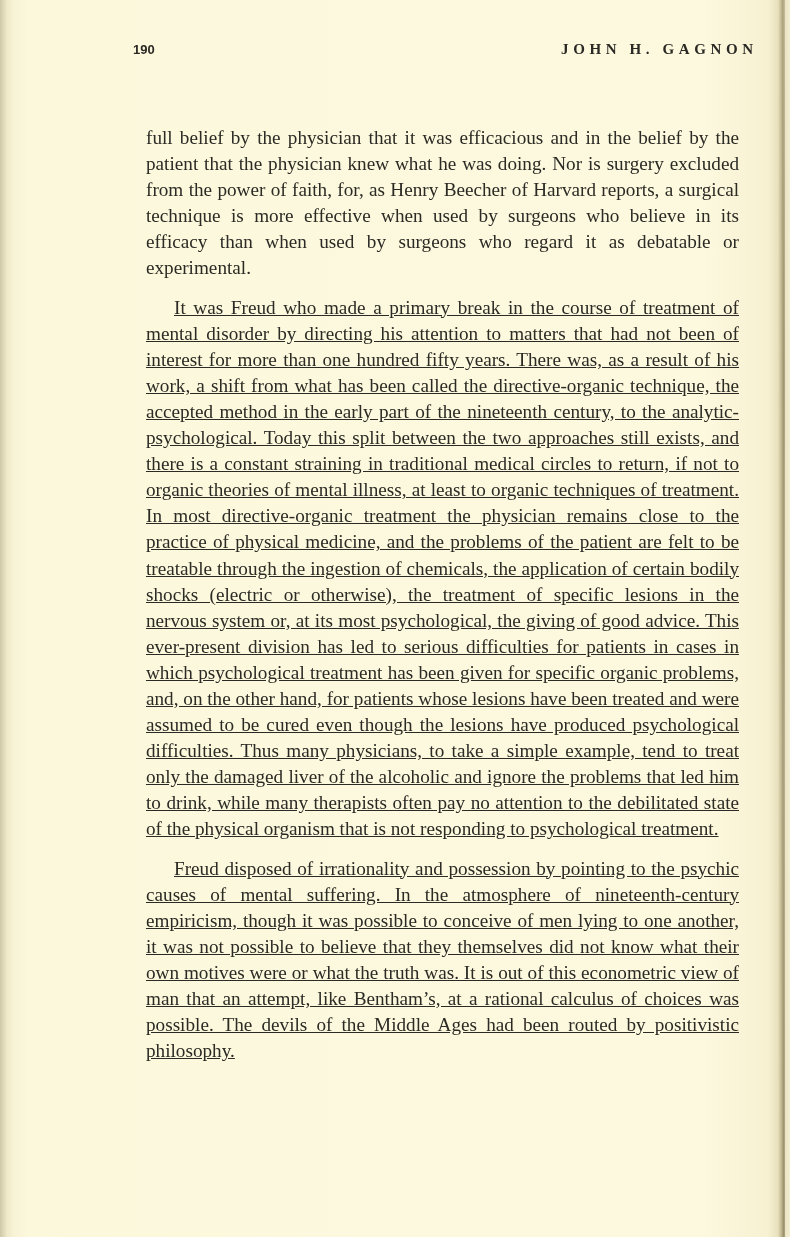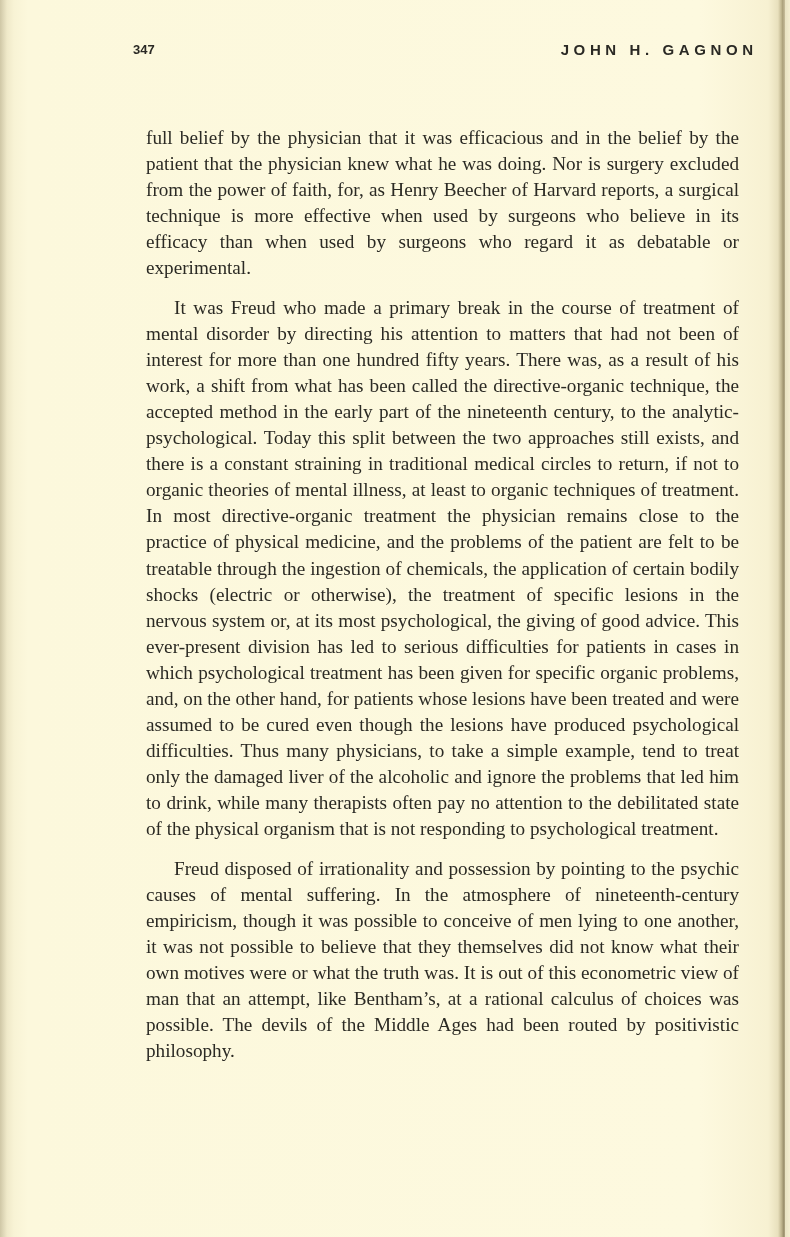--- a/index.html
+++ b/index.html
@@ -21,40 +21,40 @@
   .running-head {
     position: absolute; left: 133px; top: 42px; width: 620px; height: 22px;
   }
   .page-number {
     position: absolute; left: 0; top: 0;
     font-family: "Liberation Sans", "DejaVu Sans", sans-serif;
     font-size: 13px; font-weight: bold; color: #2a2924;
   }
   .author-head {
     position: absolute; right: 0; top: -1px;
-    font-family: Liberation Sans, sans-serif;
+    font-family: Liberation Serif, serif;
     font-size: 15px; font-weight: bold; letter-spacing: 4.6px; color: #2a2924;
     margin-right: -4.6px;
   }
   .body-text {
     position: absolute; left: 133px; top: 112px; width: 619px;
     font-size: 19.2px; line-height: 26.1px;
     text-align: justify; hyphens: none;
   }
   .para { margin: 13px; text-indent: 0; }
-  .para.indent { text-indent: 28px; }
+  .para.indent { text-indent: 28px; text-decoration: underline; }
 </style>
 </head>
 <body>
 
 <div class="page">
   <div class="gutter-shadow"></div>
 
   <div class="running-head">
-    <span class="page-number">347</span>
+    <span class="page-number">190</span>
     <span class="author-head">JOHN H. GAGNON</span>
   </div>
 
   <div class="body-text">
     <p class="para">full belief by the physician that it was efficacious and in the belief by the patient that the physician knew what he was doing. Nor is surgery excluded from the power of faith, for, as Henry Beecher of Harvard reports, a surgical technique is more effective when used by surgeons who believe in its efficacy than when used by surgeons who regard it as debatable or experimental.</p>
     <p class="para indent">It was Freud who made a primary break in the course of treatment of mental disorder by directing his attention to matters that had not been of interest for more than one hundred fifty years. There was, as a result of his work, a shift from what has been called the directive-organic technique, the accepted method in the early part of the nineteenth century, to the analytic-psychological. Today this split between the two approaches still exists, and there is a constant straining in traditional medical circles to return, if not to organic theories of mental illness, at least to organic techniques of treatment. In most directive-organic treatment the physician remains close to the practice of physical medicine, and the problems of the patient are felt to be treatable through the ingestion of chemicals, the application of certain bodily shocks (electric or otherwise), the treatment of specific lesions in the nervous system or, at its most psychological, the giving of good advice. This ever-present division has led to serious difficulties for patients in cases in which psychological treatment has been given for specific organic problems, and, on the other hand, for patients whose lesions have been treated and were assumed to be cured even though the lesions have produced psychological difficulties. Thus many physicians, to take a simple example, tend to treat only the damaged liver of the alcoholic and ignore the problems that led him to drink, while many therapists often pay no attention to the debilitated state of the physical organism that is not responding to psychological treatment.</p>
     <p class="para indent">Freud disposed of irrationality and possession by pointing to the psychic causes of mental suffering. In the atmosphere of nineteenth-century empiricism, though it was possible to conceive of men lying to one another, it was not possible to believe that they themselves did not know what their own motives were or what the truth was. It is out of this econometric view of man that an attempt, like Bentham’s, at a rational calculus of choices was possible. The devils of the Middle Ages had been routed by positivistic philosophy.</p>
   </div>
 </div>
 

